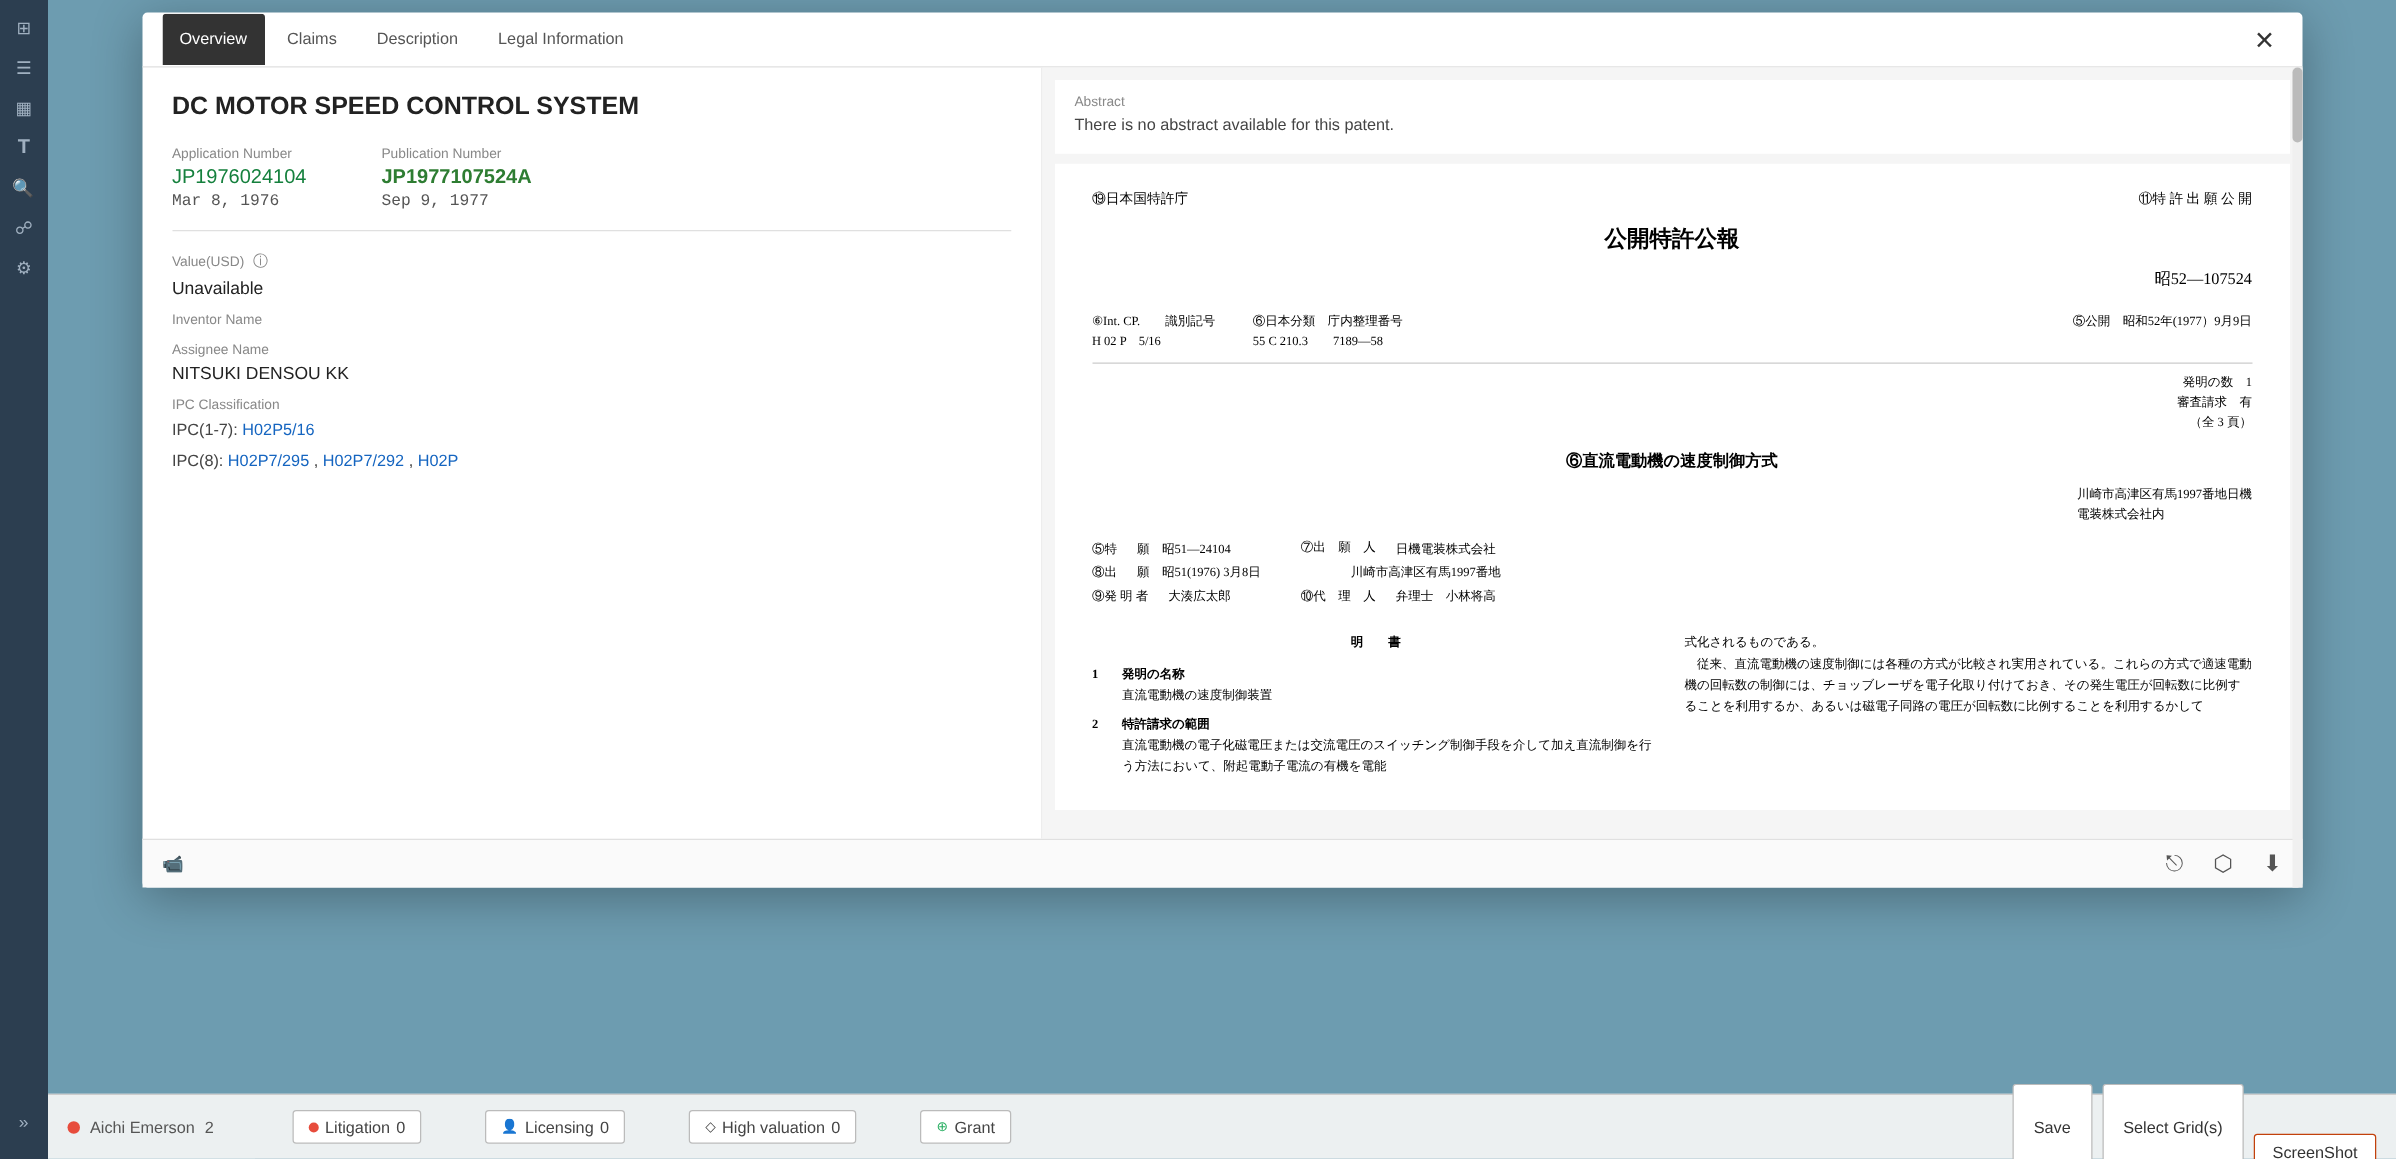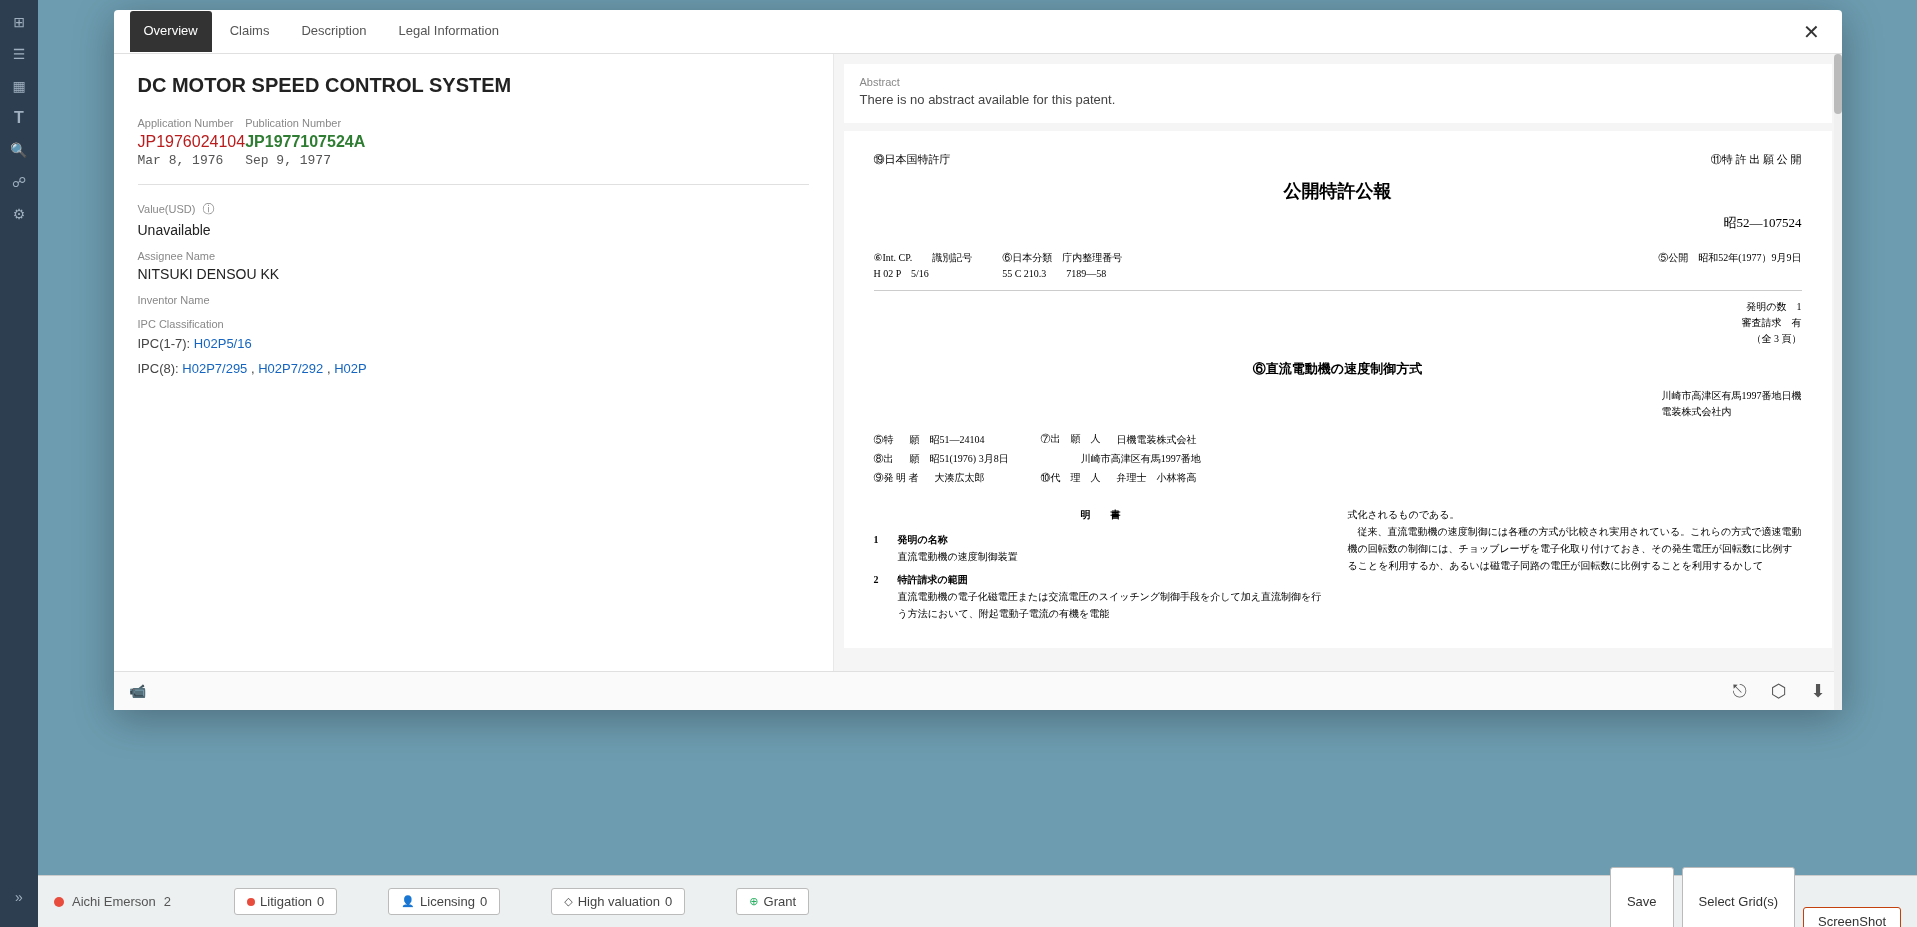--- a/index.html
+++ b/index.html
@@ -127,33 +127,34 @@
 
     .patent-title {
       font-size: 20px;
       font-weight: 700;
       color: #222;
       margin-bottom: 20px;
     }
 
     .fields-row {
       display: flex;
+      gap: 60px;
       margin-bottom: 8px;
     }
 
     .field-label {
       font-size: 11px;
       color: #888;
       margin-bottom: 4px;
     }
 
     .field-value {
       font-size: 16px;
       font-weight: 500;
-      color: #b91c1c;
+      color: #15803d;
     }
 
     .field-value.green {
       color: #2e7d32;
       font-weight: 600;
     }
 
     .field-date {
       font-size: 13px;
       color: #555;
@@ -473,26 +474,26 @@
 
           <div>
             <div class="section-label">
               <span>Value(USD)</span>
               <span style="margin-left:4px;cursor:pointer;color:#888;font-size:12px;">ⓘ</span>
             </div>
             <div class="section-value">Unavailable</div>
           </div>
 
           <div>
+            <div class="section-label">Inventor Name</div>
+          </div>
+
+          <div>
             <div class="section-label">Assignee Name</div>
             <div class="section-value">NITSUKI DENSOU KK</div>
-          </div>
-
-          <div>
-            <div class="section-label">Inventor Name</div>
           </div>
 
           <div>
             <div class="section-label">IPC Classification</div>
             <div class="ipc-row">
               <span>IPC(1-7):</span>
               <a class="ipc-link" href="#">H02P5/16</a>
             </div>
             <div class="ipc-row">
               <span>IPC(8):</span>

